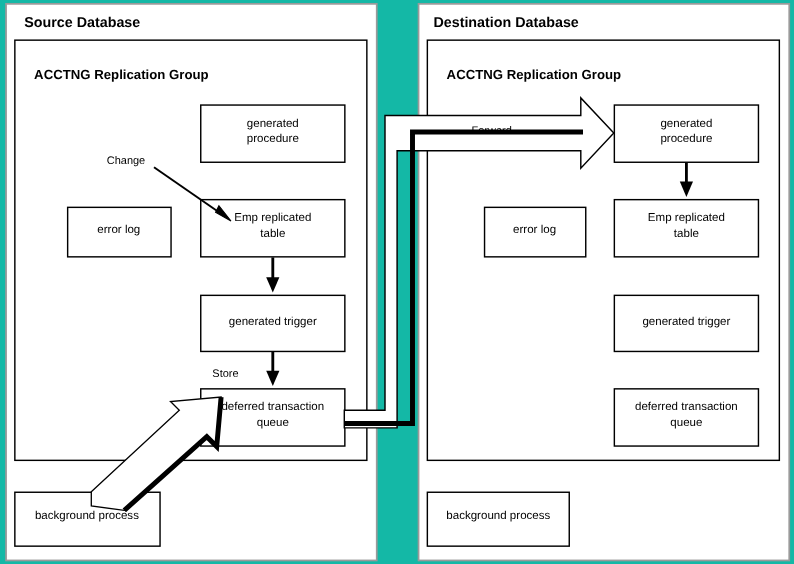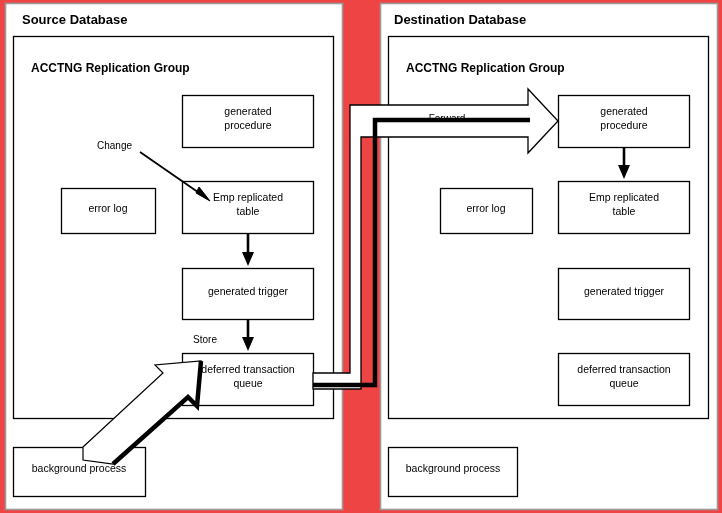--- a/index.html
+++ b/index.html
@@ -1,18 +1,18 @@
 <!DOCTYPE html>
 <html><head>
 <meta charset="utf-8">
 <style>
   html,body{margin:0;padding:0;background:#ffffff;}
   body{width:722px;height:513px;overflow:hidden;
        font-family:"Liberation Sans",sans-serif;}
-  #stage{position:relative;width:722px;height:513px;background:#ef4444;}
+  #stage{position:relative;width:722px;height:513px;background:#14b8a6;}
   #stage svg{position:absolute;left:0;top:0;}
   .panel-title{font-weight:bold;font-size:13px;fill:#000;}
   .group-title{font-weight:bold;font-size:12px;fill:#000;}
   .boxlabel{font-size:10.5px;fill:#000;}
   .edgelabel{font-size:10px;fill:#000;}
 </style>
 </head>
 <body>
 
 <div id="stage">

